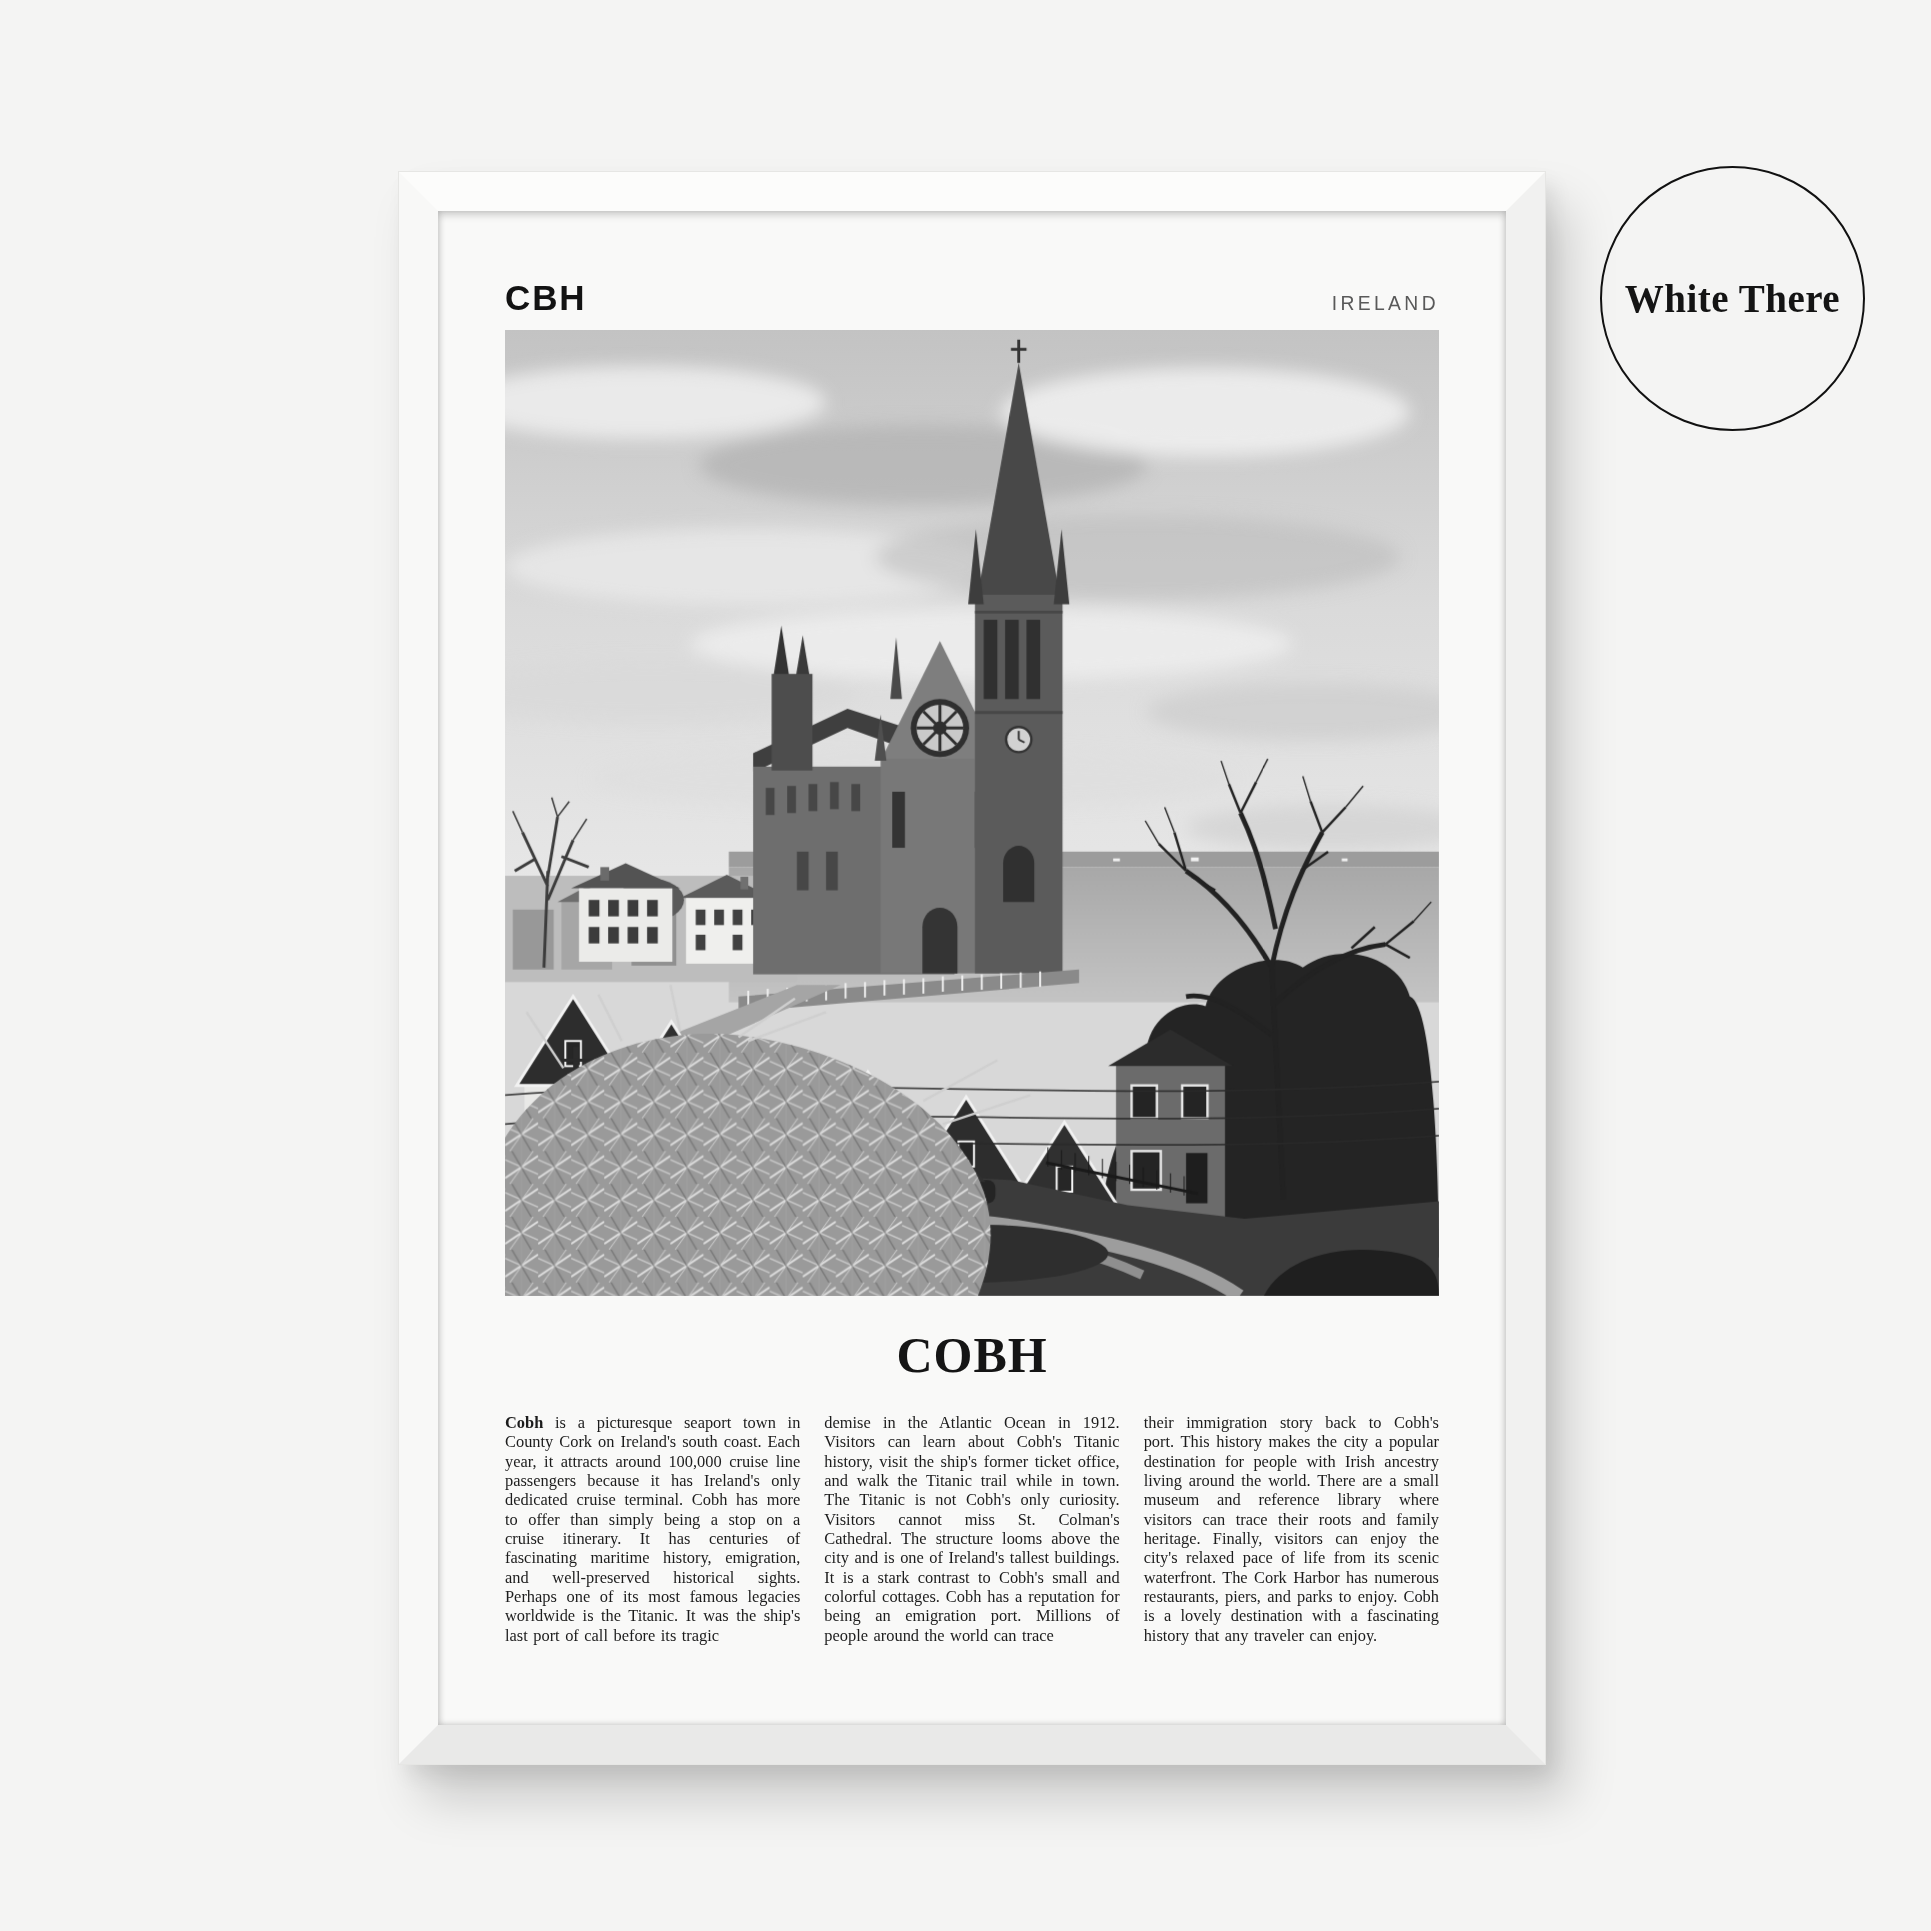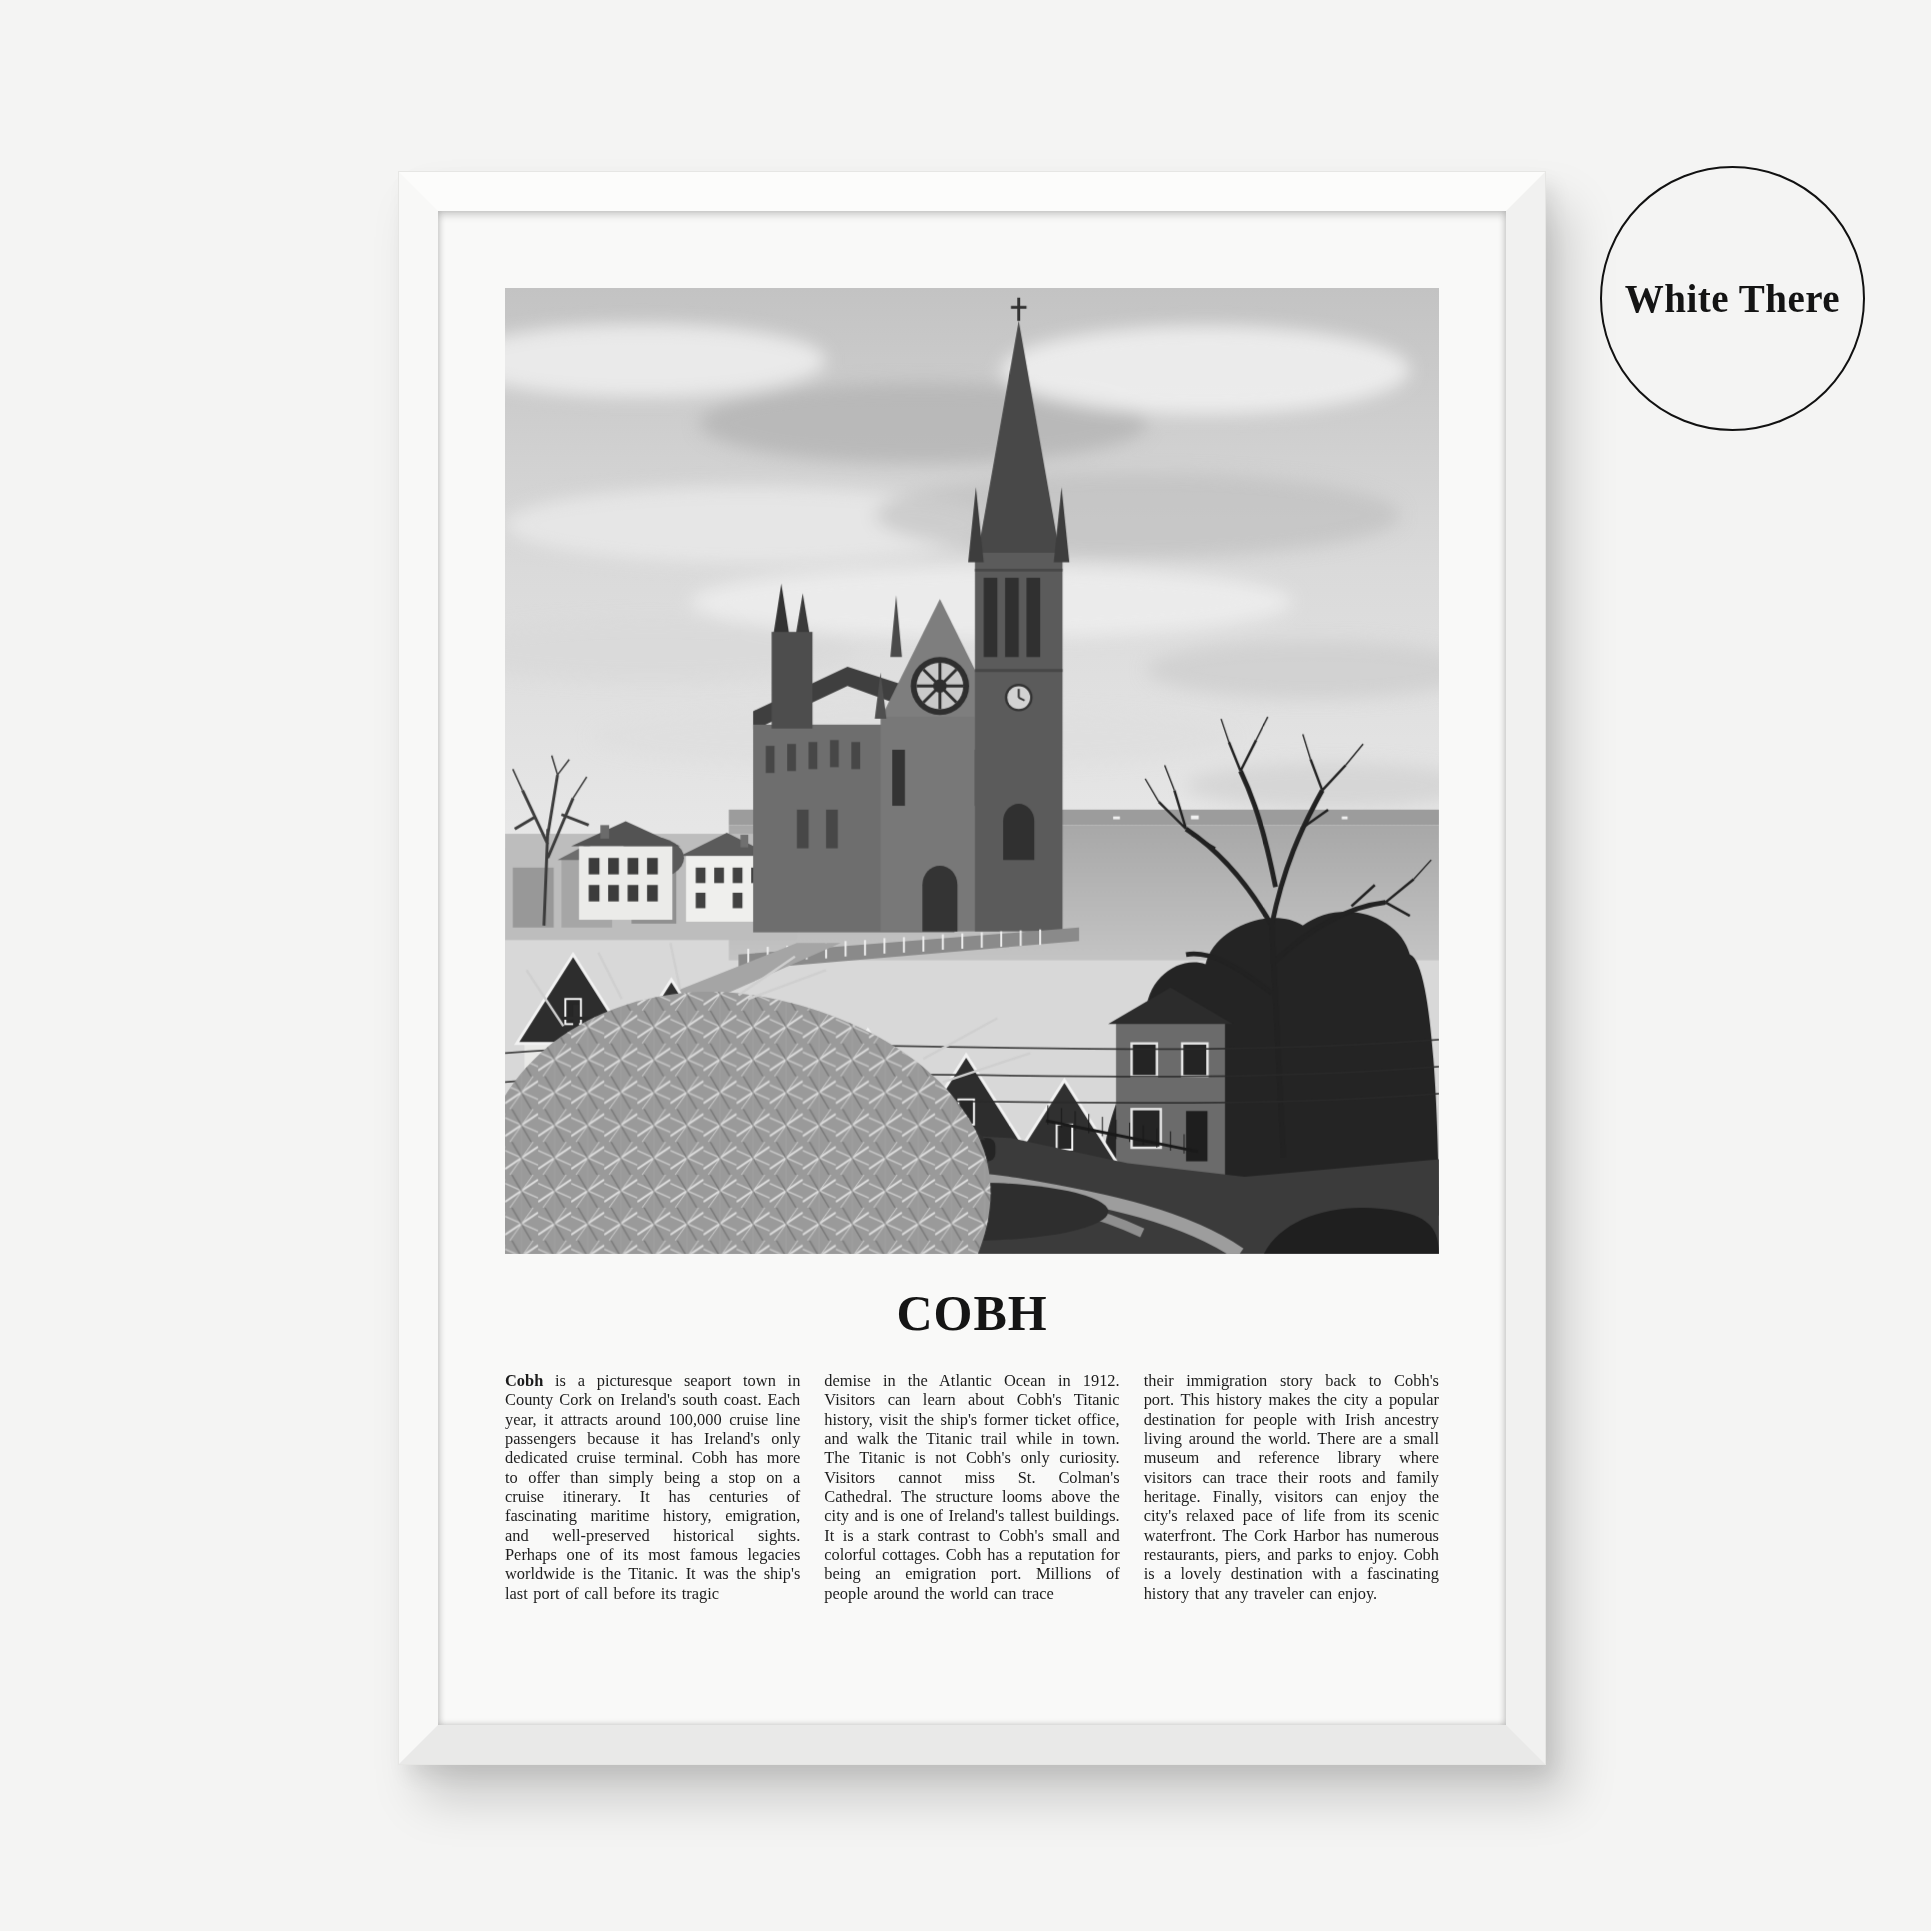--- a/index.html
+++ b/index.html
@@ -55,20 +55,24 @@
   .badge-label{font-weight:700;font-size:39px;color:#141414;letter-spacing:0.5px;}
 </style>
 </head>
 <body>
 
 <div class="scene">
 
   <div class="frame">
     <div class="poster">
 
+      <div class="p-header">
+        <span class="p-code">CBH</span>
+        <span class="p-country">IRELAND</span>
+      </div>
 
       <svg class="photo" viewBox="0 0 960 1000" preserveAspectRatio="none">
         <defs>
           <linearGradient id="skyG" x1="0" y1="0" x2="0" y2="1">
             <stop offset="0" stop-color="#c3c3c3"></stop>
             <stop offset="0.5" stop-color="#dadada"></stop>
             <stop offset="1" stop-color="#e7e7e7"></stop>
           </linearGradient>
           <linearGradient id="seaG" x1="0" y1="0" x2="0" y2="1">
             <stop offset="0" stop-color="#a8a8a8"></stop>

